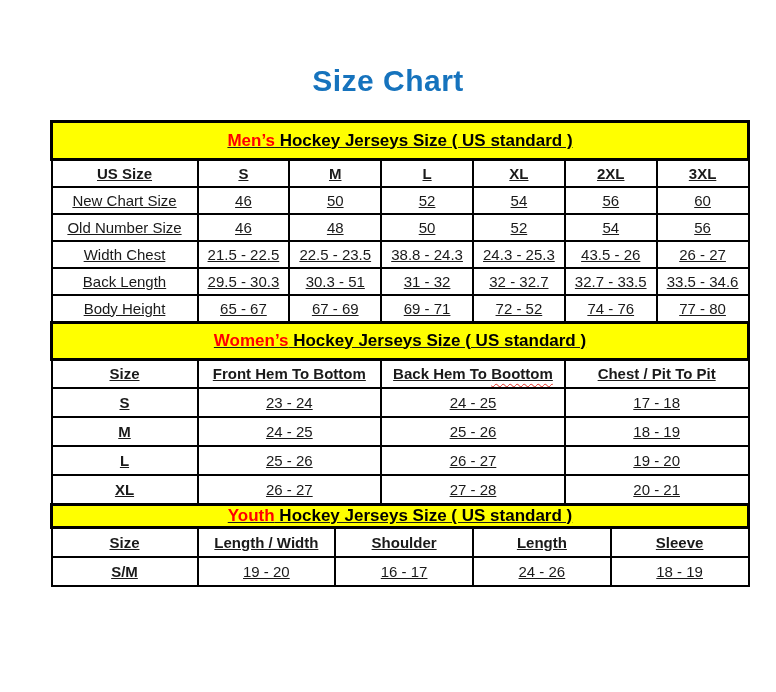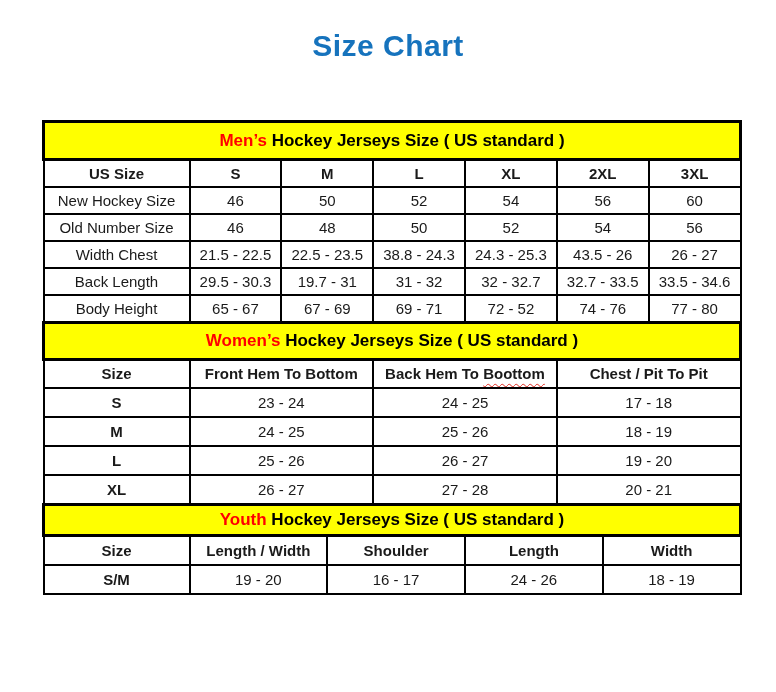--- a/index.html
+++ b/index.html
@@ -11,32 +11,33 @@
     color: #1a1a1a;
   }
   .page {
     position: relative;
     width: 776px; height: 692px;
     overflow: hidden;
     background: #ffffff;
   }
   .title {
     margin: 0;
-    padding-top: 29px;
+    padding-top: 64px;
     text-align: center;
     font-size: 30px;
     line-height: 34px;
     font-weight: 700;
     color: #1673bd;
     letter-spacing: 0.5px;
   }
   .chart-wrap {
     position: absolute;
-    left: 42px; top: 120px;
+    left: 50px; top: 120px;
     width: 700px;
+    text-decoration: underline;
   }
   table.tbl {
     border-collapse: collapse;
     table-layout: fixed;
     width: 700px;
     border: 2px solid #000;
   }
   table.tbl + table.tbl { margin-top: -2px; }
   .tbl td {
     border: 2px solid #000;
@@ -58,21 +59,21 @@
     color: #000000;
   }
   .band-row .accent { color: #ff0000; }
   .head-row td { font-weight: 700; }
   td.row-size { font-weight: 700; }
   .mens td { height: 27px; }
   .mens .band-row td { height: 38px; }
   .womens td { height: 29px; margin-top: 41px; }
   .womens .band-row td { height: 37px; }
   .youth td { height: 29px; }
-  .youth .band-row td { height: 31px; }
+  .youth .band-row td { height: 23px; }
   col.c-label { width: 146px; }
   .squiggle {
     text-decoration-line: underline;
     text-decoration-style: wavy;
     text-decoration-color: #e02b20;
     text-decoration-thickness: 1px;
     text-underline-offset: 4px;
     text-align: center;
   }
 </style>
@@ -97,21 +98,21 @@
         <tr class="head-row">
           <td>US Size</td>
           <td>S</td>
           <td>M</td>
           <td>L</td>
           <td>XL</td>
           <td>2XL</td>
           <td>3XL</td>
         </tr>
         <tr>
-          <td>New Hockey Size</td>
+          <td>New Chart Size</td>
           <td>46</td>
           <td>50</td>
           <td>52</td>
           <td>54</td>
           <td>56</td>
           <td>60</td>
         </tr>
         <tr>
           <td>Old Number Size</td>
           <td>46</td>
@@ -126,21 +127,21 @@
           <td>21.5 - 22.5</td>
           <td>22.5 - 23.5</td>
           <td>38.8 - 24.3</td>
           <td>24.3 - 25.3</td>
           <td>43.5 - 26</td>
           <td>26 - 27</td>
         </tr>
         <tr>
           <td>Back Length</td>
           <td>29.5 - 30.3</td>
-          <td>19.7 - 31</td>
+          <td>30.3 - 51</td>
           <td>31 - 32</td>
           <td>32 - 32.7</td>
           <td>32.7 - 33.5</td>
           <td>33.5 - 34.6</td>
         </tr>
         <tr>
           <td>Body Height</td>
           <td>65 - 67</td>
           <td>67 - 69</td>
           <td>69 - 71</td>
@@ -200,21 +201,21 @@
         </colgroup>
       <tbody>
         <tr class="band-row">
           <td colspan="5"><span class="accent">Youth</span><span> Hockey Jerseys Size ( US standard )</span></td>
         </tr>
         <tr class="head-row">
           <td>Size</td>
           <td>Length / Width</td>
           <td>Shoulder</td>
           <td>Length</td>
-          <td>Width</td>
+          <td>Sleeve</td>
         </tr>
         <tr>
           <td class="row-size">S/M</td>
           <td>19 - 20</td>
           <td>16 - 17</td>
           <td>24 - 26</td>
           <td>18 - 19</td>
         </tr>
       </tbody>
     </table>

